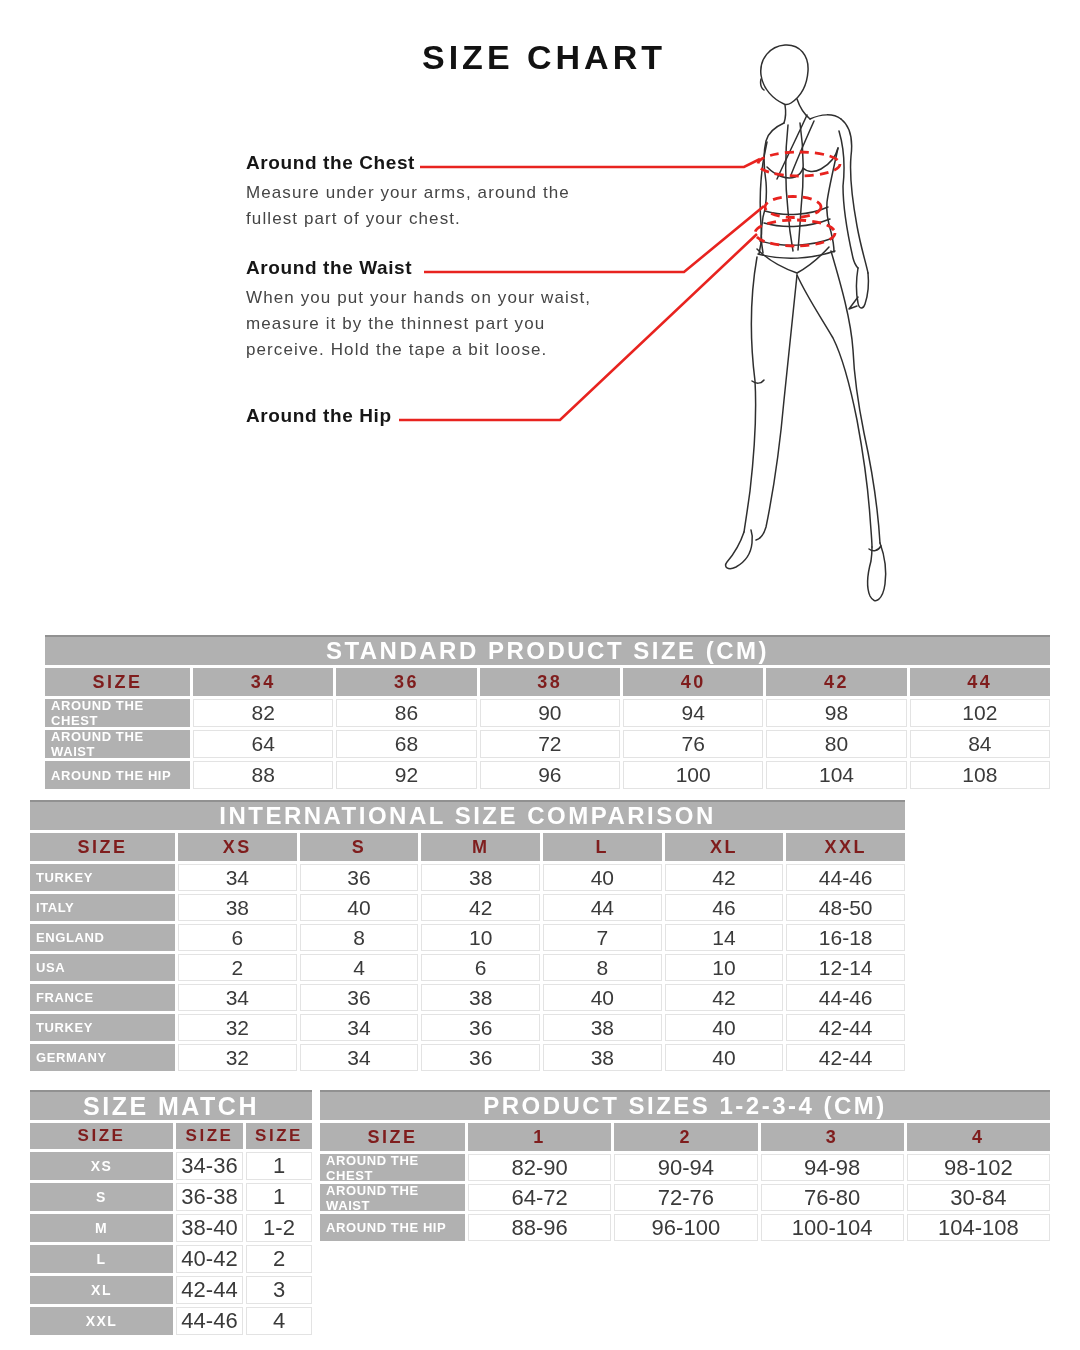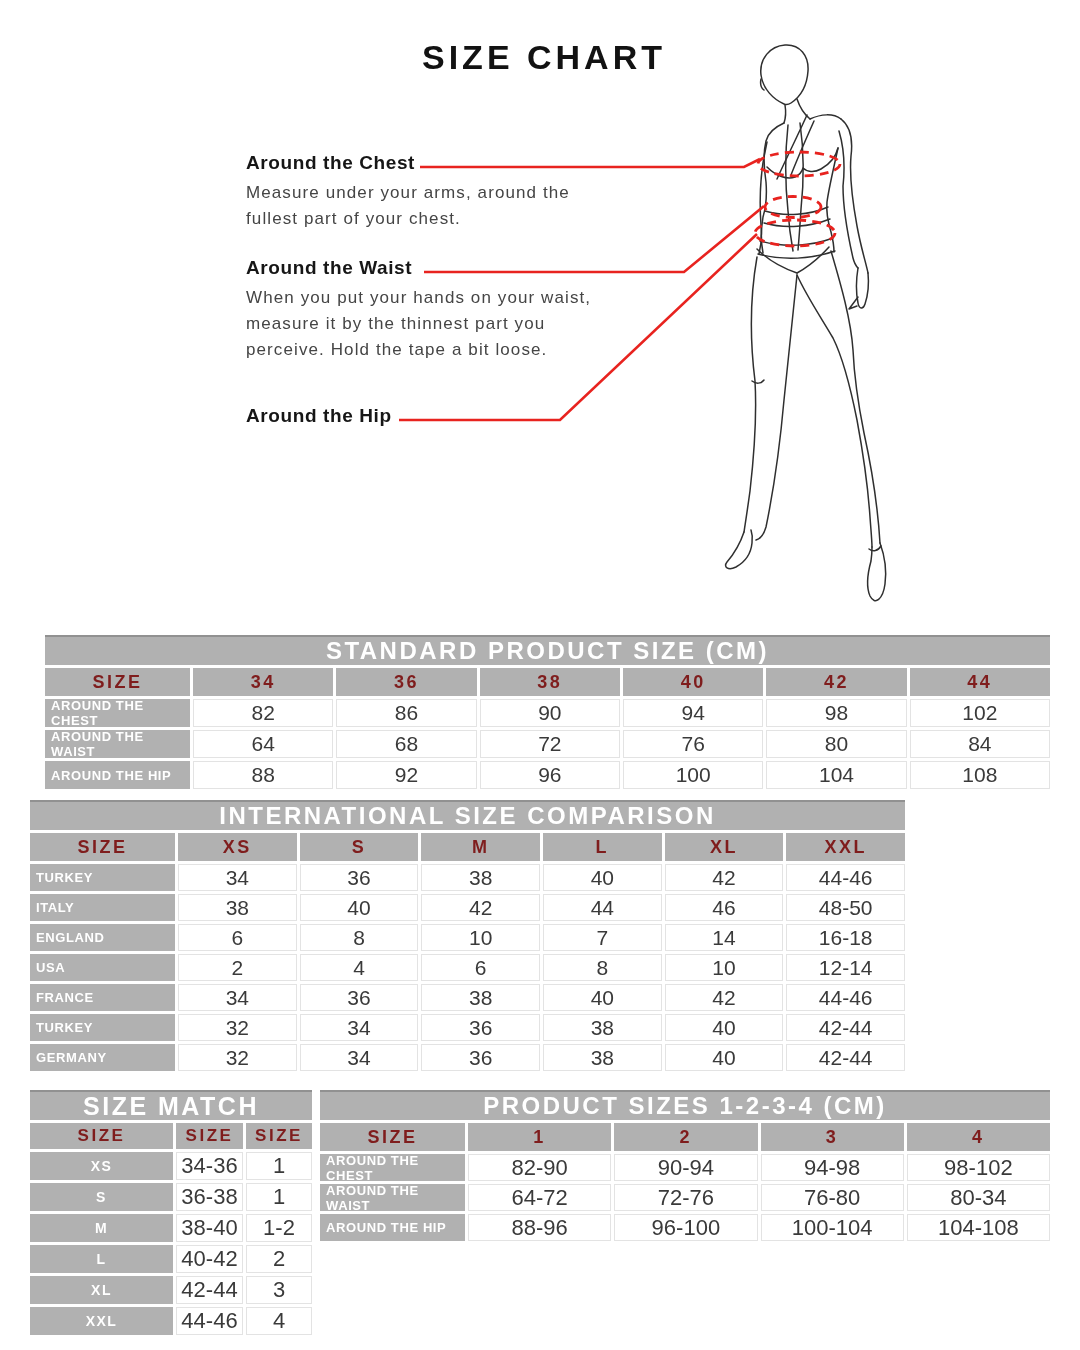--- a/index.html
+++ b/index.html
@@ -260,21 +260,21 @@
       <div class="cell hcell">4</div>
       <div class="cell lcell">AROUND THE CHEST</div>
       <div class="cell dcell">82-90</div>
       <div class="cell dcell">90-94</div>
       <div class="cell dcell">94-98</div>
       <div class="cell dcell">98-102</div>
       <div class="cell lcell">AROUND THE WAIST</div>
       <div class="cell dcell">64-72</div>
       <div class="cell dcell">72-76</div>
       <div class="cell dcell">76-80</div>
-      <div class="cell dcell">80-34</div>
+      <div class="cell dcell">30-84</div>
       <div class="cell lcell">AROUND THE HIP</div>
       <div class="cell dcell">88-96</div>
       <div class="cell dcell">96-100</div>
       <div class="cell dcell">100-104</div>
       <div class="cell dcell">104-108</div>
     </div>
 
 </div>
 
 </body></html>

